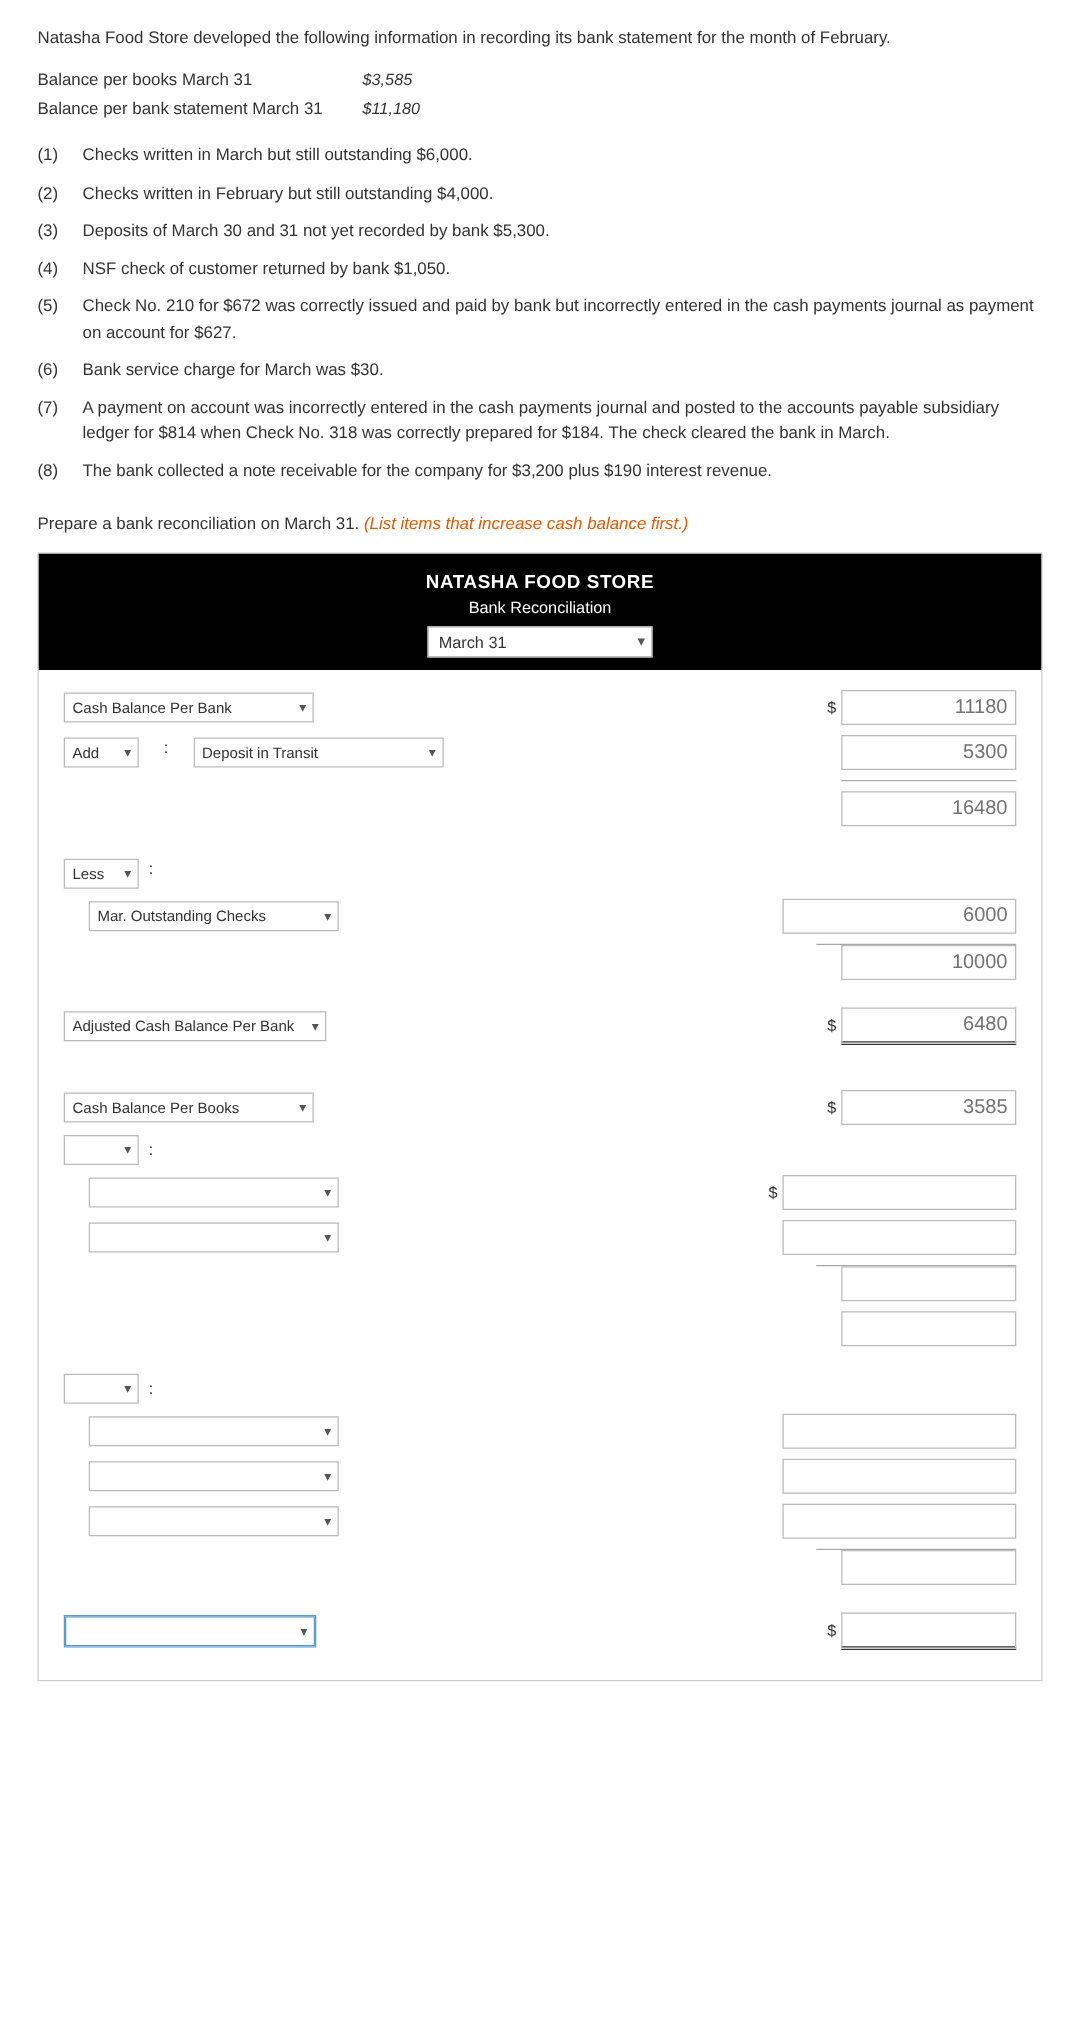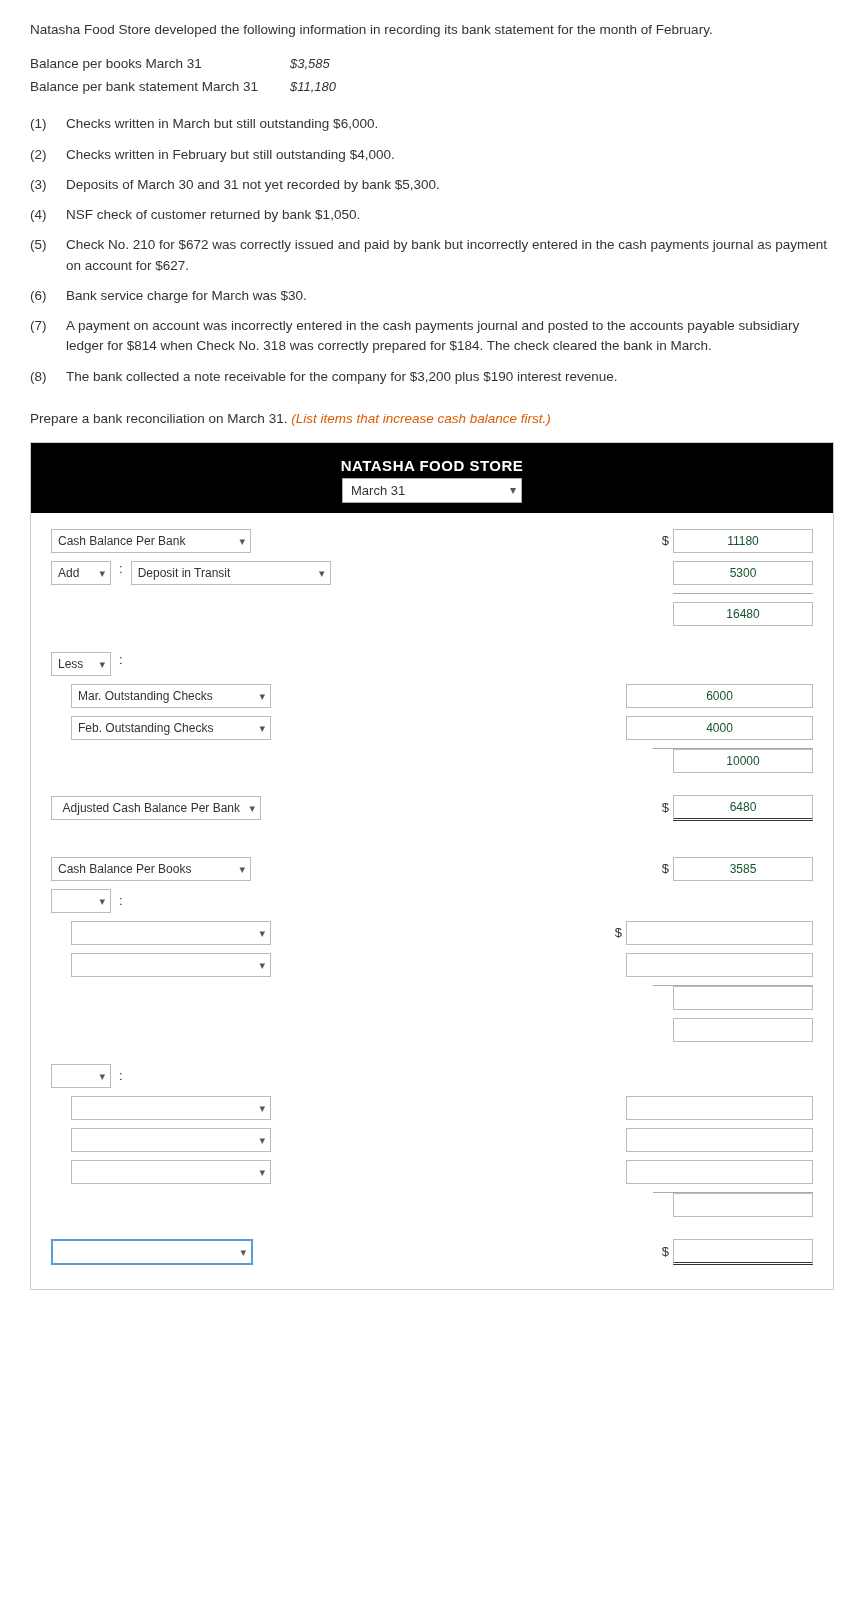--- a/index.html
+++ b/index.html
@@ -147,23 +147,23 @@
       width: 60px;
     }
     .dollar-sign {
       font-size: 13px;
       margin-right: 4px;
       color: #333;
     }
     .input-field {
       border: 1px solid #bbb;
       padding: 4px 6px;
-      font-size: 12px;
-      text-align: center;
-      color: #14532d;
+      font-size: 16px;
+      text-align: right;
+      color: #737373;
       background: white;
     }
     .input-field.small {
       width: 187px;
     }
     .input-field.large {
       width: 140px;
     }
     .input-field.total {
       width: 140px;
@@ -239,20 +239,21 @@
 
 <p class="prepare-line">
   <span>Prepare a bank reconciliation on March 31.</span>
   <span class="prepare-highlight">(List items that increase cash balance first.)</span>
 </p>
 
 <div class="reconciliation-box">
 
   <div class="recon-header">
     <div class="recon-header-title">NATASHA FOOD STORE</div>
+    <div class="recon-header-sub">Bank Reconciliation</div>
     <div class="date-select-wrap">
       <select class="date-select">
         <option>March 31</option>
       </select>
     </div>
   </div>
 
   <div class="recon-body">
 
     <div class="recon-row">
@@ -263,21 +264,21 @@
           </select>
         </div>
       </div>
       <div class="right-col">
         <span class="dollar-sign">$</span>
         <input class="input-field large" type="text" value="11180" style="">
       </div>
     </div>
 
     <div class="recon-row">
-      <div class="left-col" style="display:flex; align-items:flex-start; gap:4px;">
+      <div class="left-col" style="display:flex; align-items:flex-start; gap:16px;">
         <div class="select-wrap">
           <select class="recon-select narrow" style="width:60px;">
             <option>Add</option>
           </select>
         </div>
         <span class="colon">:</span>
         <div class="select-wrap">
           <select class="recon-select wide" style="width:200px;">
             <option>Deposit in Transit</option>
           </select>
@@ -317,49 +318,37 @@
           <select class="recon-select wide" style="width:200px;">
             <option>Mar. Outstanding Checks</option>
           </select>
         </div>
       </div>
       <div class="right-col">
         <input class="input-field small" type="text" value="6000" style="">
       </div>
     </div>
 
-    <div class="recon-row" style="padding-left:20px;">
-      <div class="left-col">
-        <div class="select-wrap">
-          <select class="recon-select wide" style="width:200px;">
-            <option>Feb. Outstanding Checks</option>
-          </select>
-        </div>
-      </div>
-      <div class="right-col">
-        <input class="input-field small" type="text" value="4000" style="">
-      </div>
-    </div>
 
     <div style="display:flex; justify-content:flex-end; margin-bottom:0; padding-right:0;">
       <div style="width:160px; border-top:1px solid #aaa; margin-right:0;"></div>
     </div>
     <div class="recon-row">
       <div class="left-col"></div>
       <div class="right-col">
         <input class="input-field large" type="text" value="10000" style="">
       </div>
     </div>
 
     <div class="section-gap"></div>
 
     <div class="recon-row">
       <div class="left-col">
         <div class="select-wrap">
-          <select class="recon-select" style="width:210px;text-align:right;">
+          <select class="recon-select" style="width:210px;">
             <option>Adjusted Cash Balance Per Bank</option>
           </select>
         </div>
       </div>
       <div class="right-col">
         <span class="dollar-sign">$</span>
         <input class="input-field total" type="text" value="6480" style="border-bottom: 3px double rgb(51, 51, 51);">
       </div>
     </div>
 

